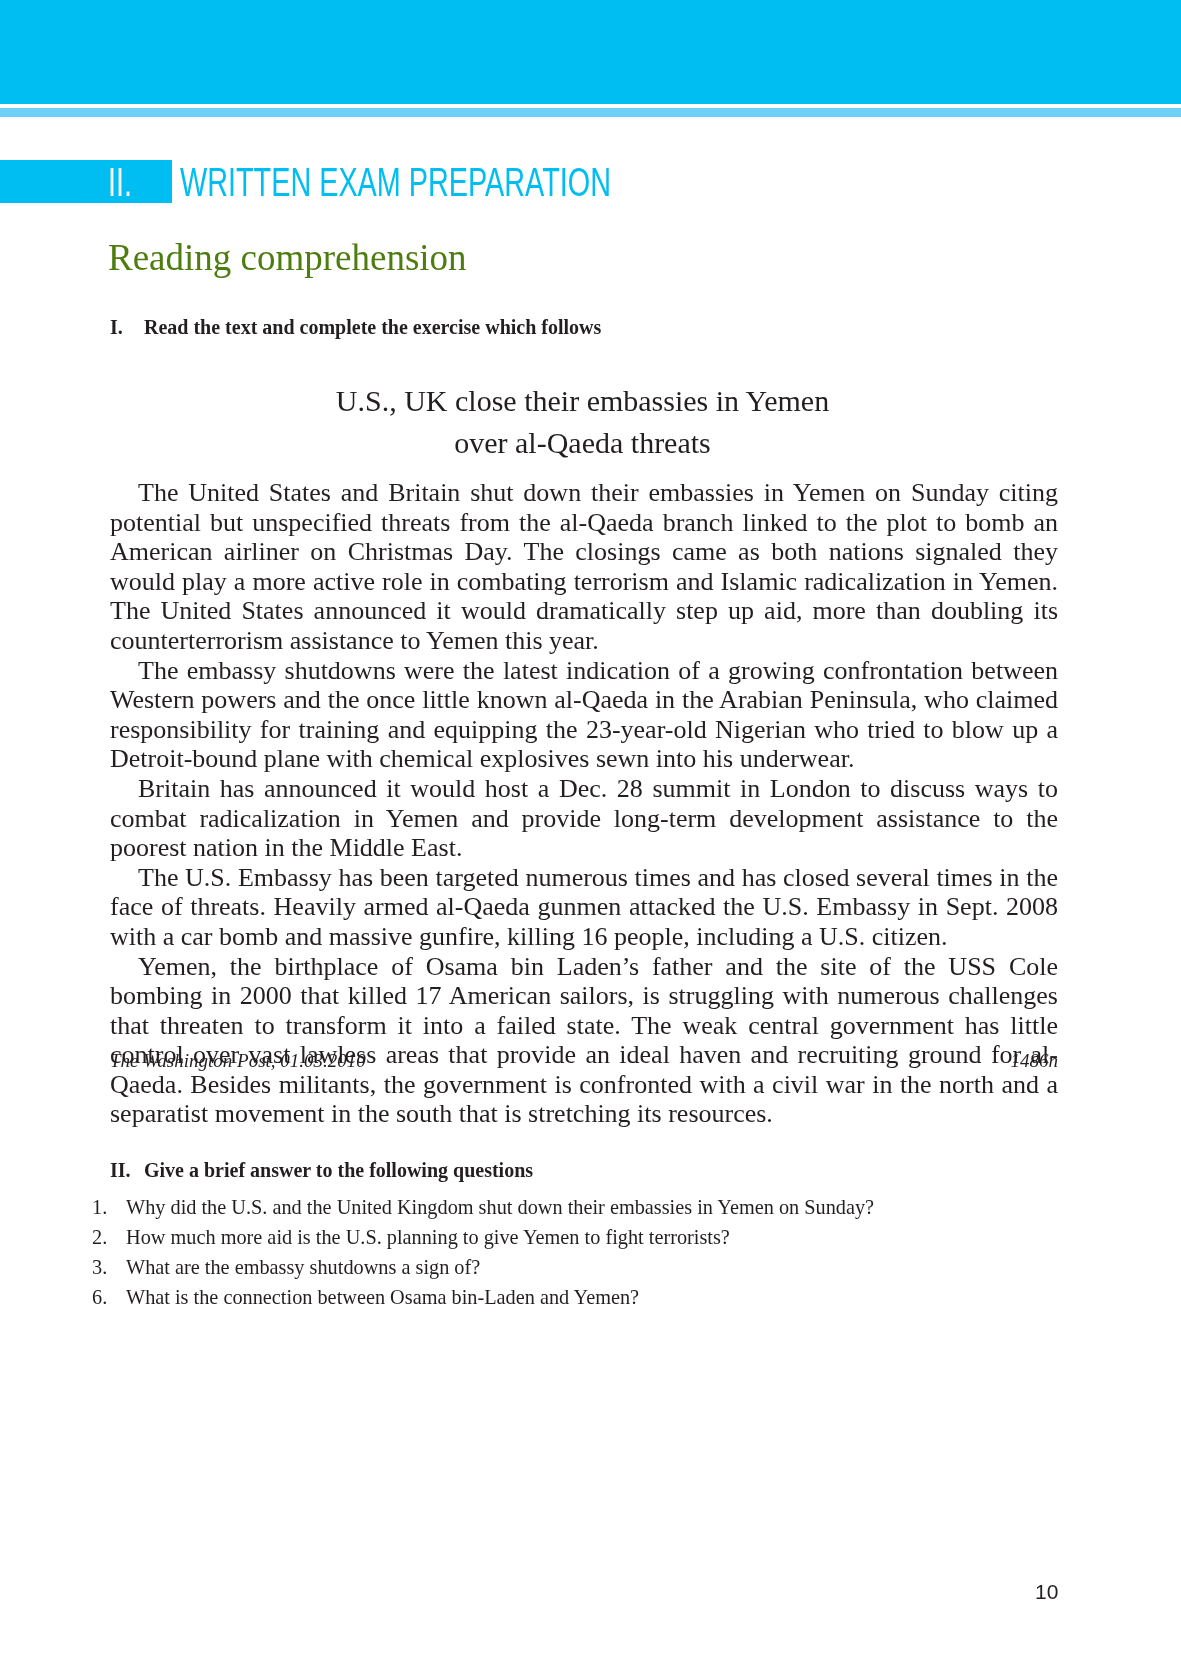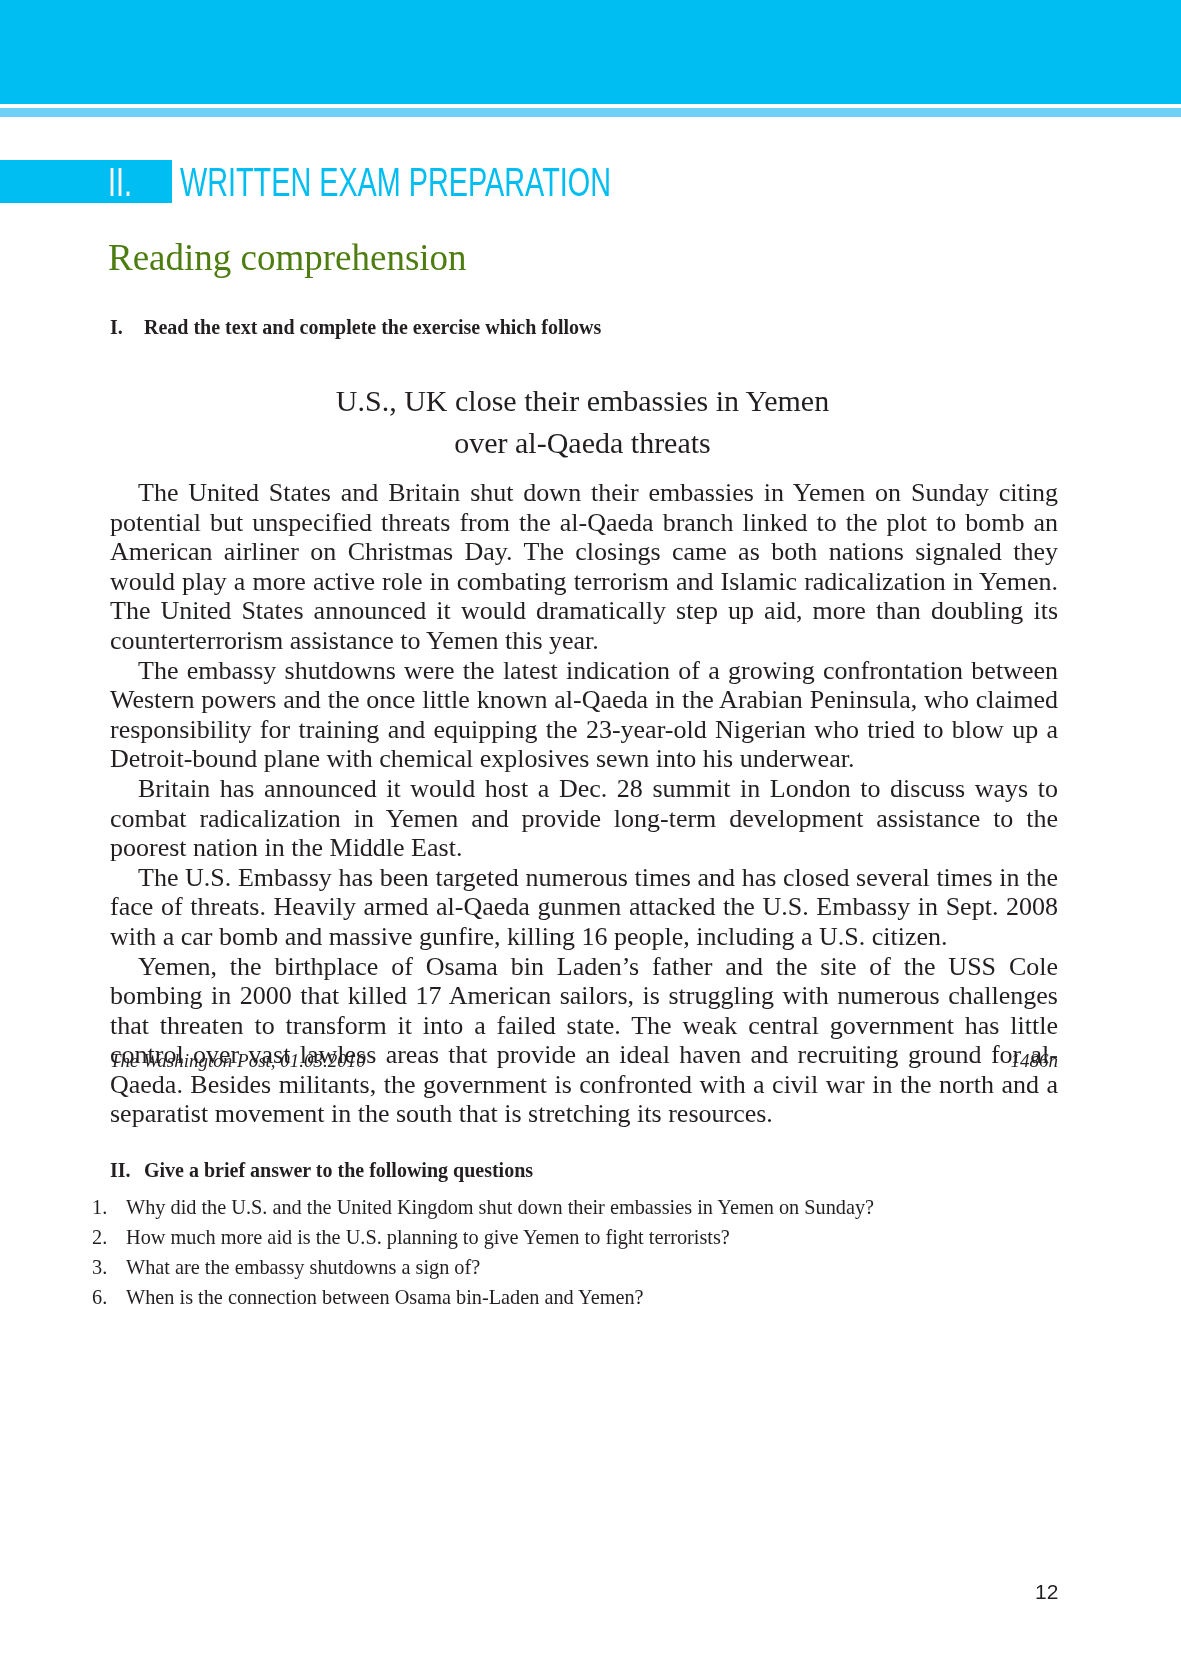--- a/index.html
+++ b/index.html
@@ -64,16 +64,16 @@
 </div>
 
 <div class="q-heading">
   <span class="num">II.</span><span>Give a brief answer to the following questions</span>
 </div>
 
 <ol class="q-list">
   <li><span class="num">1.</span><span>Why did the U.S. and the United Kingdom shut down their embassies in Yemen on Sunday?</span></li>
   <li><span class="num">2.</span><span>How much more aid is the U.S. planning to give Yemen to fight terrorists?</span></li>
   <li><span class="num">3.</span><span>What are the embassy shutdowns a sign of?</span></li>
-  <li><span class="num">6.</span><span>When is the connection between Osama bin-Laden and Yemen?</span></li>
+  <li><span class="num">6.</span><span>What is the connection between Osama bin-Laden and Yemen?</span></li>
 </ol>
 
-<div class="page-number">12</div>
+<div class="page-number">10</div>
 
 </body></html>

